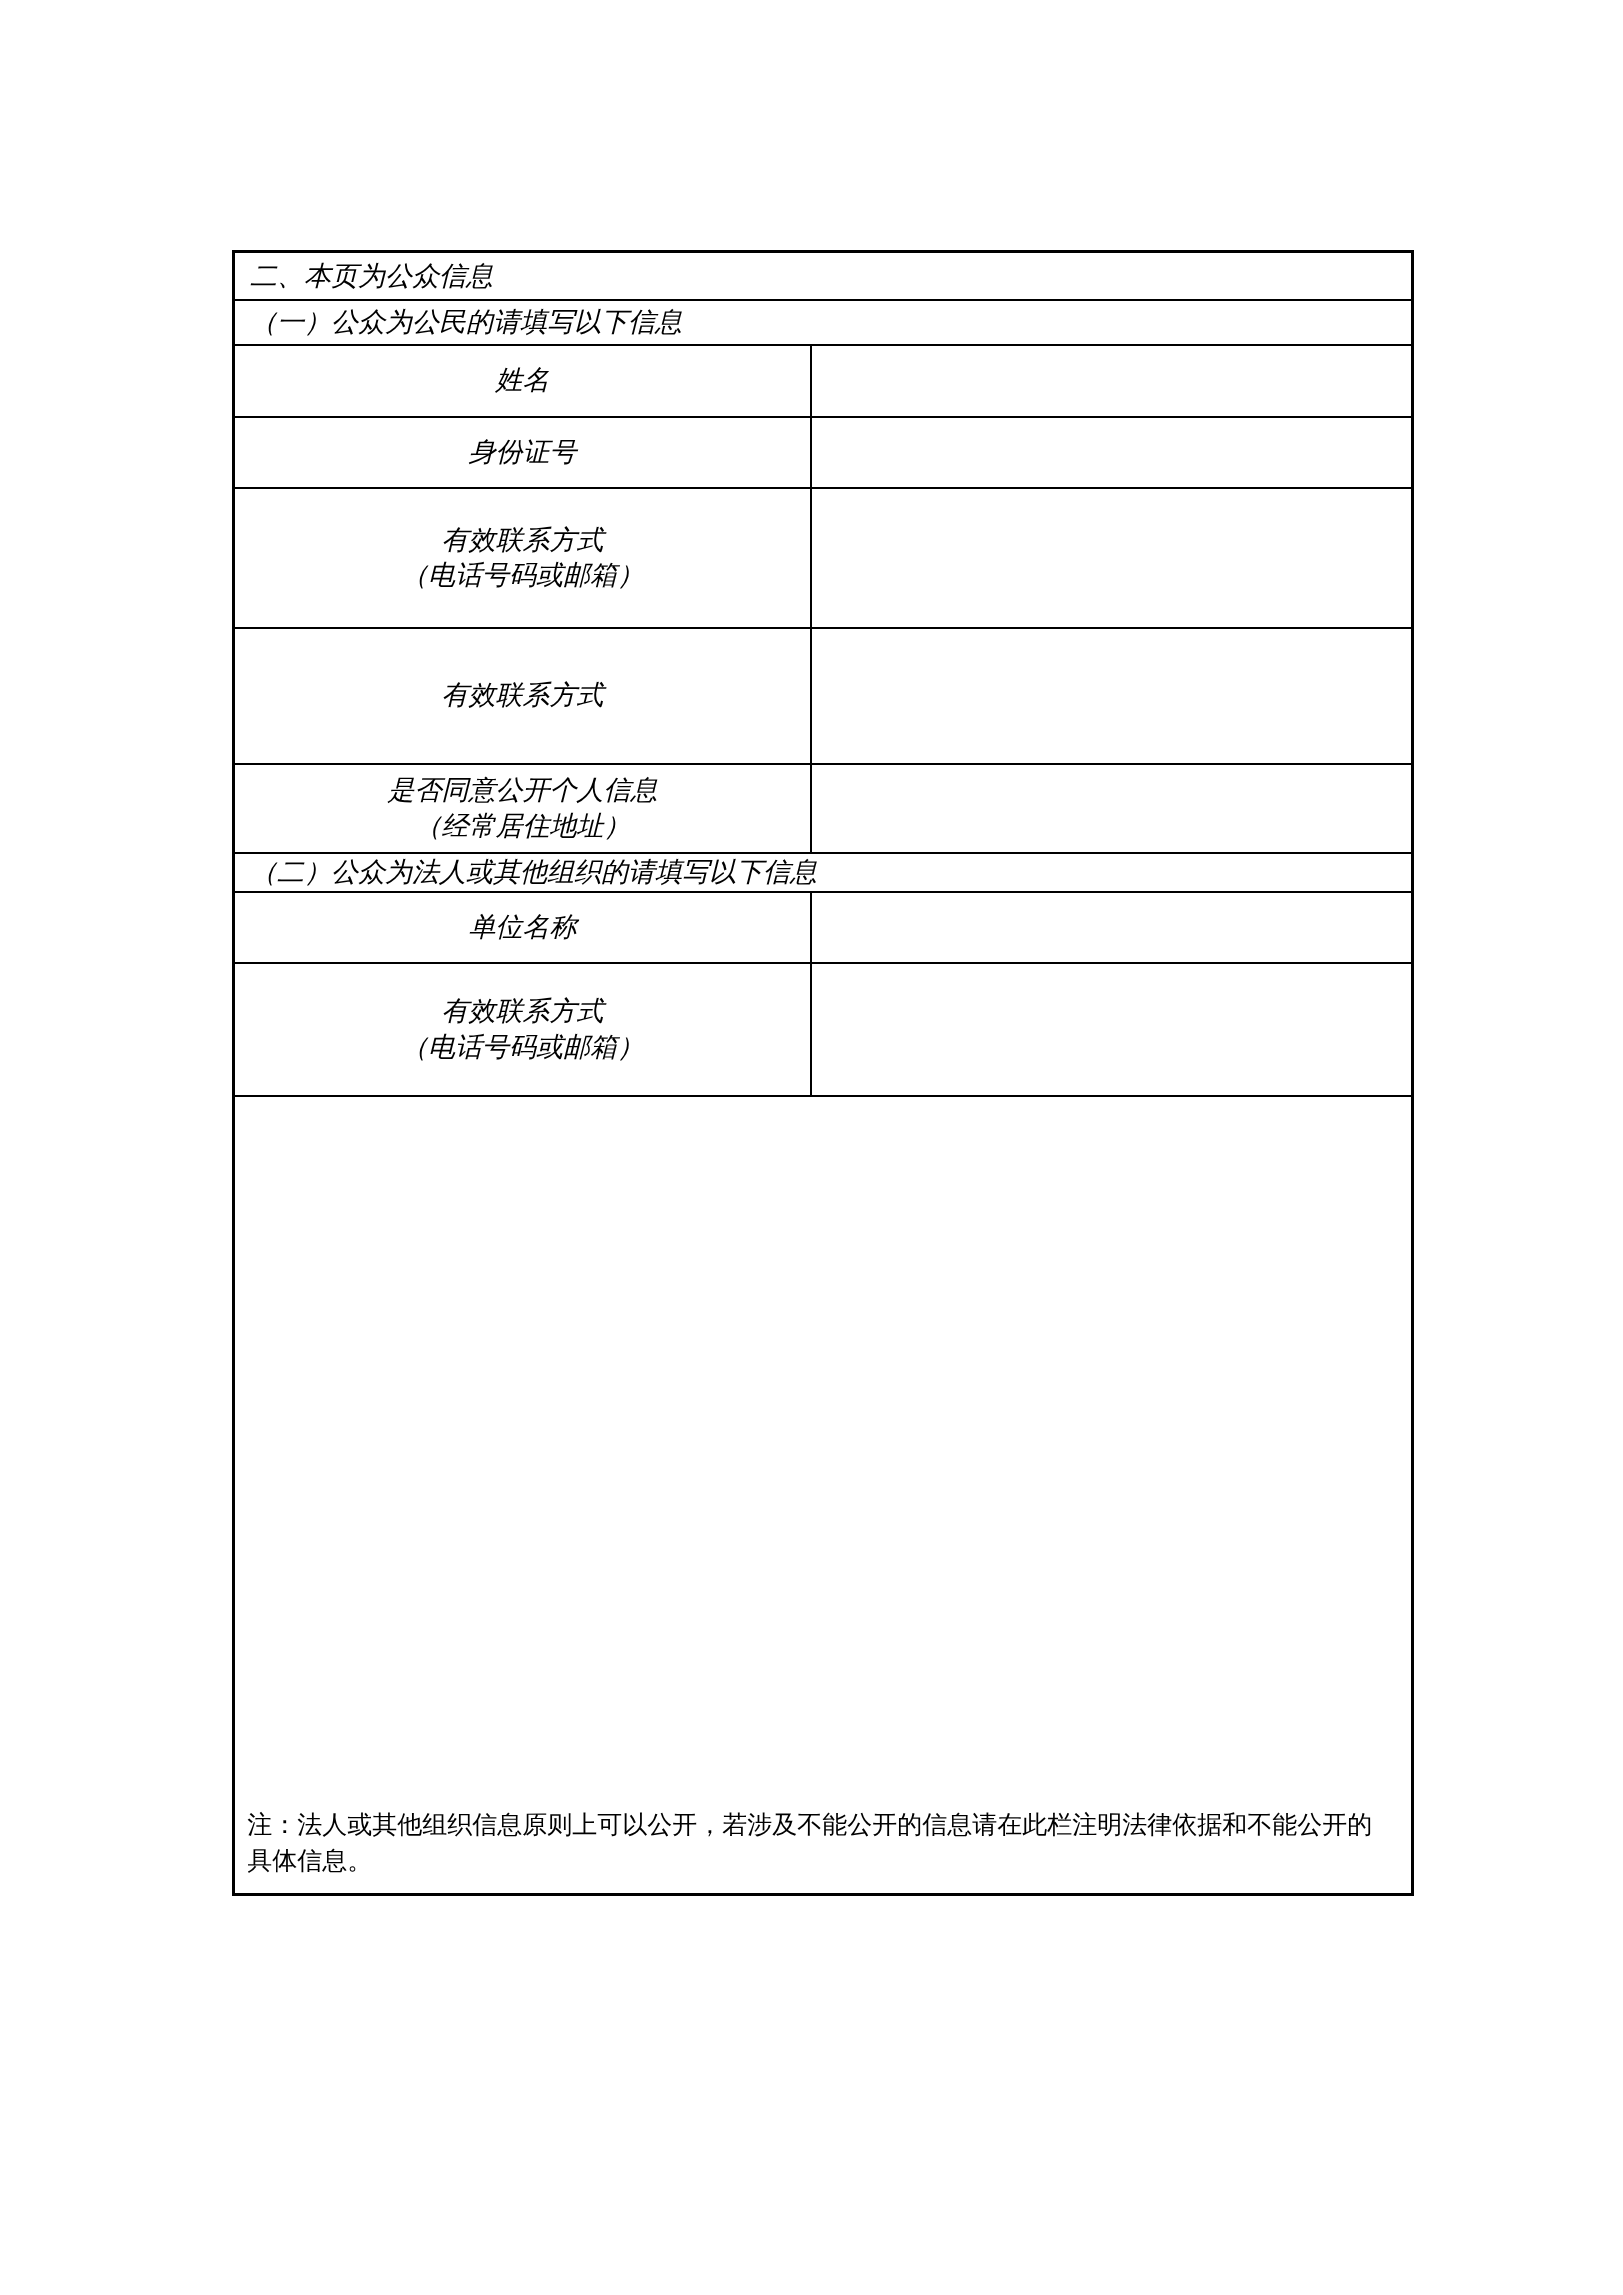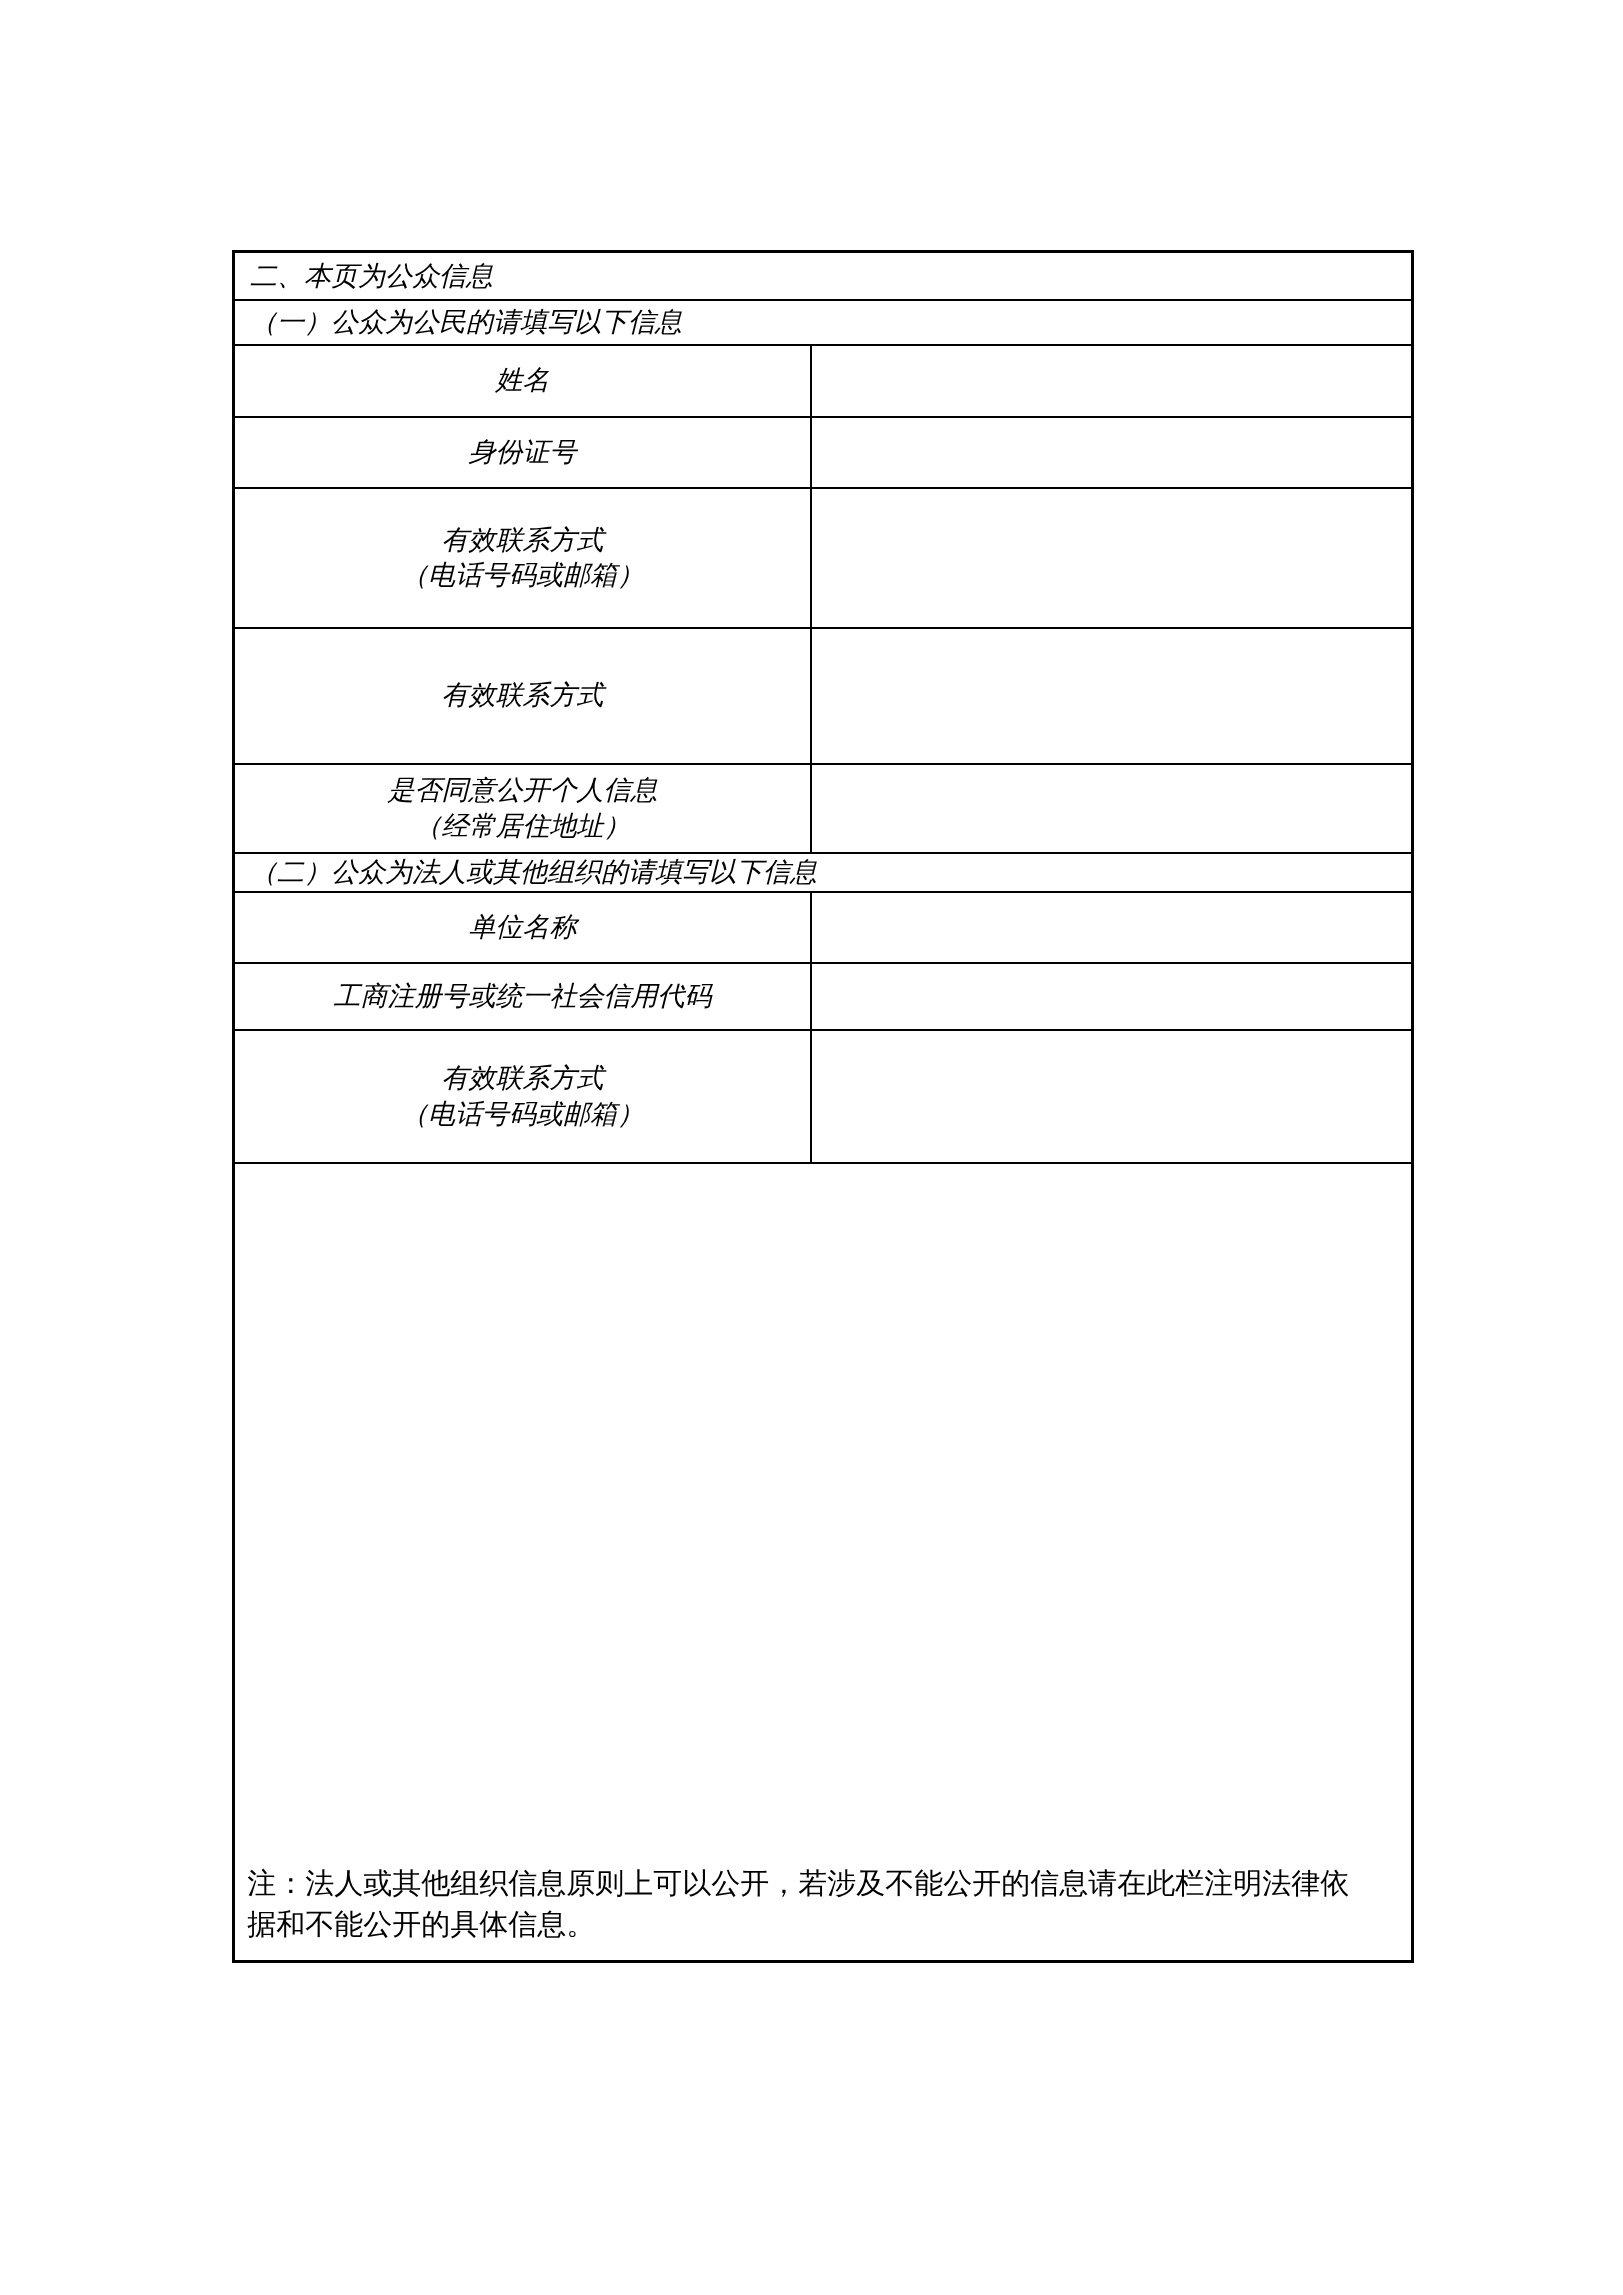--- a/index.html
+++ b/index.html
@@ -53,21 +53,21 @@
     vertical-align: middle;
     text-align: left;
     padding-left: 11px;
   }
   td.note-cell {
     vertical-align: bottom;
   }
   .note {
     margin: 0 13.6px 15px 12.3px;
     max-width: 1125px;
-    font-size: 29px;
+    font-size: 25px;
     line-height: 1.42;
     text-align: left;
   }
 </style>
 </head>
 <body>
 
 <div class="page">
   <table class="form">
     <colgroup>
@@ -125,26 +125,20 @@
       <td colspan="2" class="sec">（二）公众为法人或其他组织的请填写以下信息</td>
     </tr>
 
     <tr style="height:71px">
       <td class="label">
         <div class="lbl">单位名称</div>
       </td>
       <td class="value"></td>
     </tr>
 
-    <tr style="height:67px">
-      <td class="label">
-        <div class="lbl">工商注册号或统一社会信用代码</div>
-      </td>
-      <td class="value"></td>
-    </tr>
 
     <tr style="height:133px">
       <td class="label">
         <div class="lbl">有效联系方式</div>
         <div class="lbl">（电话号码或邮箱）</div>
       </td>
       <td class="value"></td>
     </tr>
 
 

